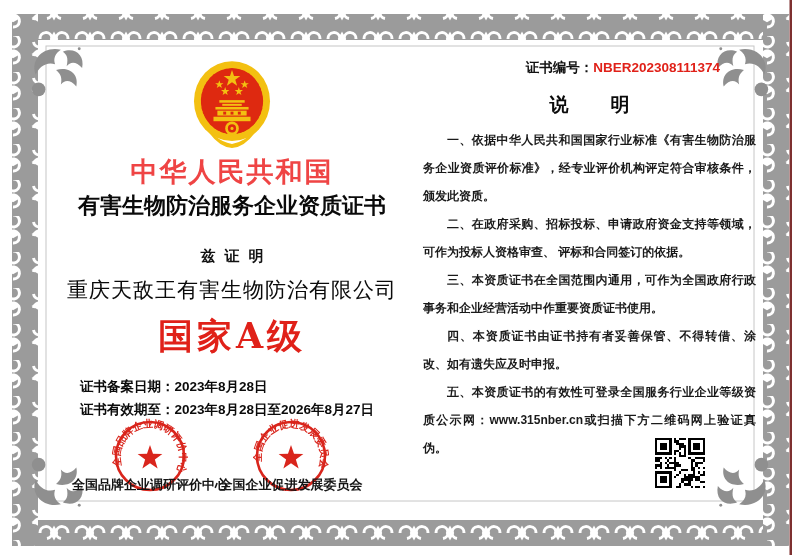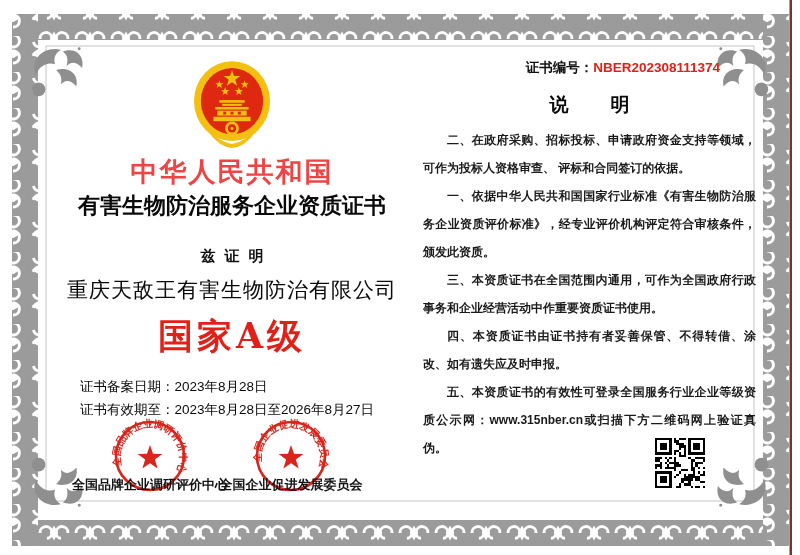--- a/index.html
+++ b/index.html
@@ -9,21 +9,21 @@
   
   .left-col{position:absolute;left:48px;top:46px;width:368px;text-align:center;z-index:2;}
   .emblem{margin-top:14px;}
   .title1{margin-top:1px;font-size:27px;font-weight:900;line-height:30px;letter-spacing:2px;color:#ef4444;}
   .title2{margin-top:2px;font-size:22px;font-weight:900;line-height:34px;color:#0a0a0a;}
   .attest{margin-top:24px;font-size:15px;font-weight:700;line-height:18px;}
   .attest span{letter-spacing:9px;margin-right:-9px;}
   .company{margin-top:12px;font-size:21px;font-weight:400;line-height:26px;letter-spacing:1px;color:#0a0a0a;}
   .grade{margin-top:12px;font-family:"DejaVu Serif","Liberation Serif",serif;font-size:35px;line-height:42px;
          font-weight:700;color:#e02119;letter-spacing:4px;}
-  .dates{margin-top:18px;margin-left:32px;text-align:left;font-size:13.5px;font-weight:400;line-height:23px;color:#0a0a0a;}
+  .dates{margin-top:18px;margin-left:32px;text-align:left;font-size:13.5px;font-weight:700;line-height:23px;color:#0a0a0a;}
   .seal{position:absolute;z-index:2;}
   .seal-1{left:64px;top:372px;}
   .seal-2{left:205px;top:372px;}
   .seal-captions{position:absolute;top:430px;left:0;width:368px;height:20px;z-index:3;}
   .seal-caption{position:absolute;font-size:13px;font-weight:700;color:#141414;width:170px;text-align:center;}
   .cap-1{left:17px;} .cap-2{left:158px;}
   
   .right-col{position:absolute;left:423px;top:46px;width:333px;z-index:2;}
   .cert-no{position:absolute;top:13px;right:36px;font-size:13.5px;font-weight:700;white-space:nowrap;}
   .cert-no .num{color:#e02119;}
@@ -157,23 +157,23 @@
 
   <div class="right-col">
     <div class="cert-no">
       <span>证书编号：</span><span class="num">NBER202308111374</span>
     </div>
 
     <div class="notes-title"><span>说明</span></div>
 
     <div class="notes">
 
+        <p>一、依据中华人民共和国国家行业标准《有害生物防治服务企业资质评价标准》，经专业评价机构评定符合审核条件，颁发此资质。</p>
+
         <p>二、在政府采购、招标投标、申请政府资金支持等领域，可作为投标人资格审查、 评标和合同签订的依据。</p>
-
-        <p>一、依据中华人民共和国国家行业标准《有害生物防治服务企业资质评价标准》，经专业评价机构评定符合审核条件，颁发此资质。</p>
 
         <p>三、本资质证书在全国范围内通用，可作为全国政府行政事务和企业经营活动中作重要资质证书使用。</p>
 
         <p>四、本资质证书由证书持有者妥善保管、不得转借、涂改、如有遗失应及时申报。</p>
 
         <p>五、本资质证书的有效性可登录全国服务行业企业等级资质公示网：www.315nber.cn或扫描下方二维码网上验证真伪。</p>
       </div>
 
     <div class="qr" id="qr">
         <div class="b"></div>

